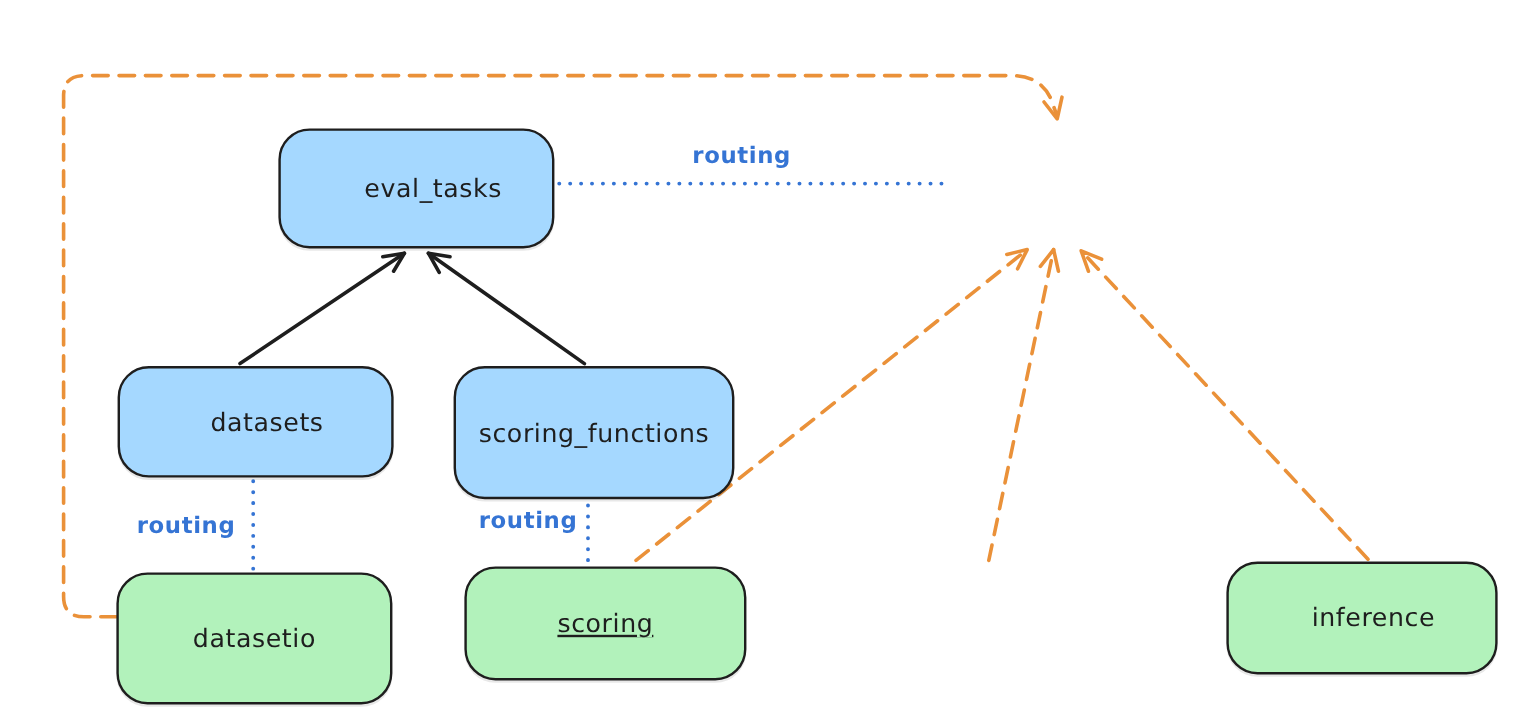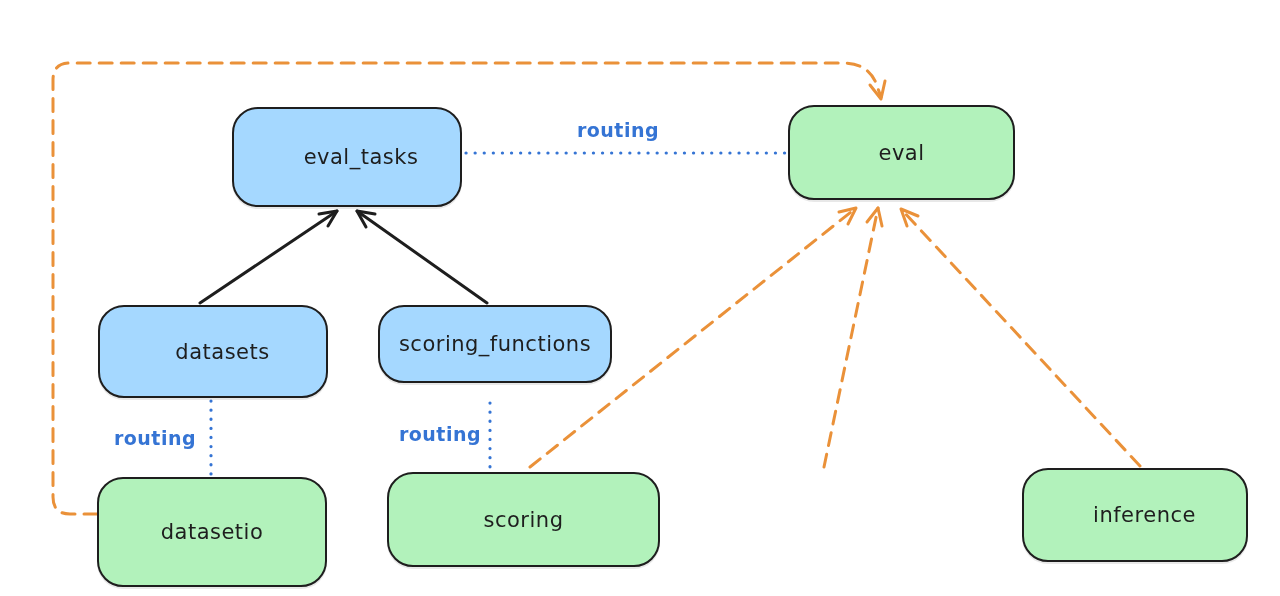--- a/index.html
+++ b/index.html
@@ -110,37 +110,34 @@
     <path class="head-orange" d="M907,226 L901,209 L918,216"></path>
 
     <path class="edge-dashed-orange" d="M97,514 L70,514 Q53,514 53,497 L53,80 Q53,63 70,63 L845,63 Q868,64 876,83 L881,97"></path>
     <path class="head-orange" d="M870,85 L881,99 L885,81"></path>
   </svg>
 
   <div class="node blue" style="left:232px; top:107px; width:230px; height:100px;padding-left:28px;">
     <span>eval_tasks</span>
   </div>
 
-  <div class="node green" style="left:788px; top:105px; width:227px; height:95px;">
-    <span>eval</span>
-  </div>
 
   <div class="node blue" style="left:98px; top:305px; width:230px; height:93px;padding-left:19px;">
     <span>datasets</span>
   </div>
 
-  <div class="node blue" style="left:378px; top:305px; width:234px; height:78px;">
+  <div class="node blue" style="left:378px; top:305px; width:234px; height:111px;">
     <span>scoring_functions</span>
   </div>
 
   <div class="node green" style="left:97px; top:477px; width:230px; height:110px;">
     <span>datasetio</span>
   </div>
 
-  <div class="node green" style="left:387px; top:472px; width:273px; height:95px;">
+  <div class="node green" style="left:387px; top:472px; width:235px; height:95px;text-decoration:underline;">
     <span>scoring</span>
   </div>
 
 
   <div class="node green" style="left:1022px; top:468px; width:226px; height:94px;padding-left:19px;">
     <span>inference</span>
   </div>
 
   <div class="edge-label" style="left:618px; top:130px;">routing</div>
 

